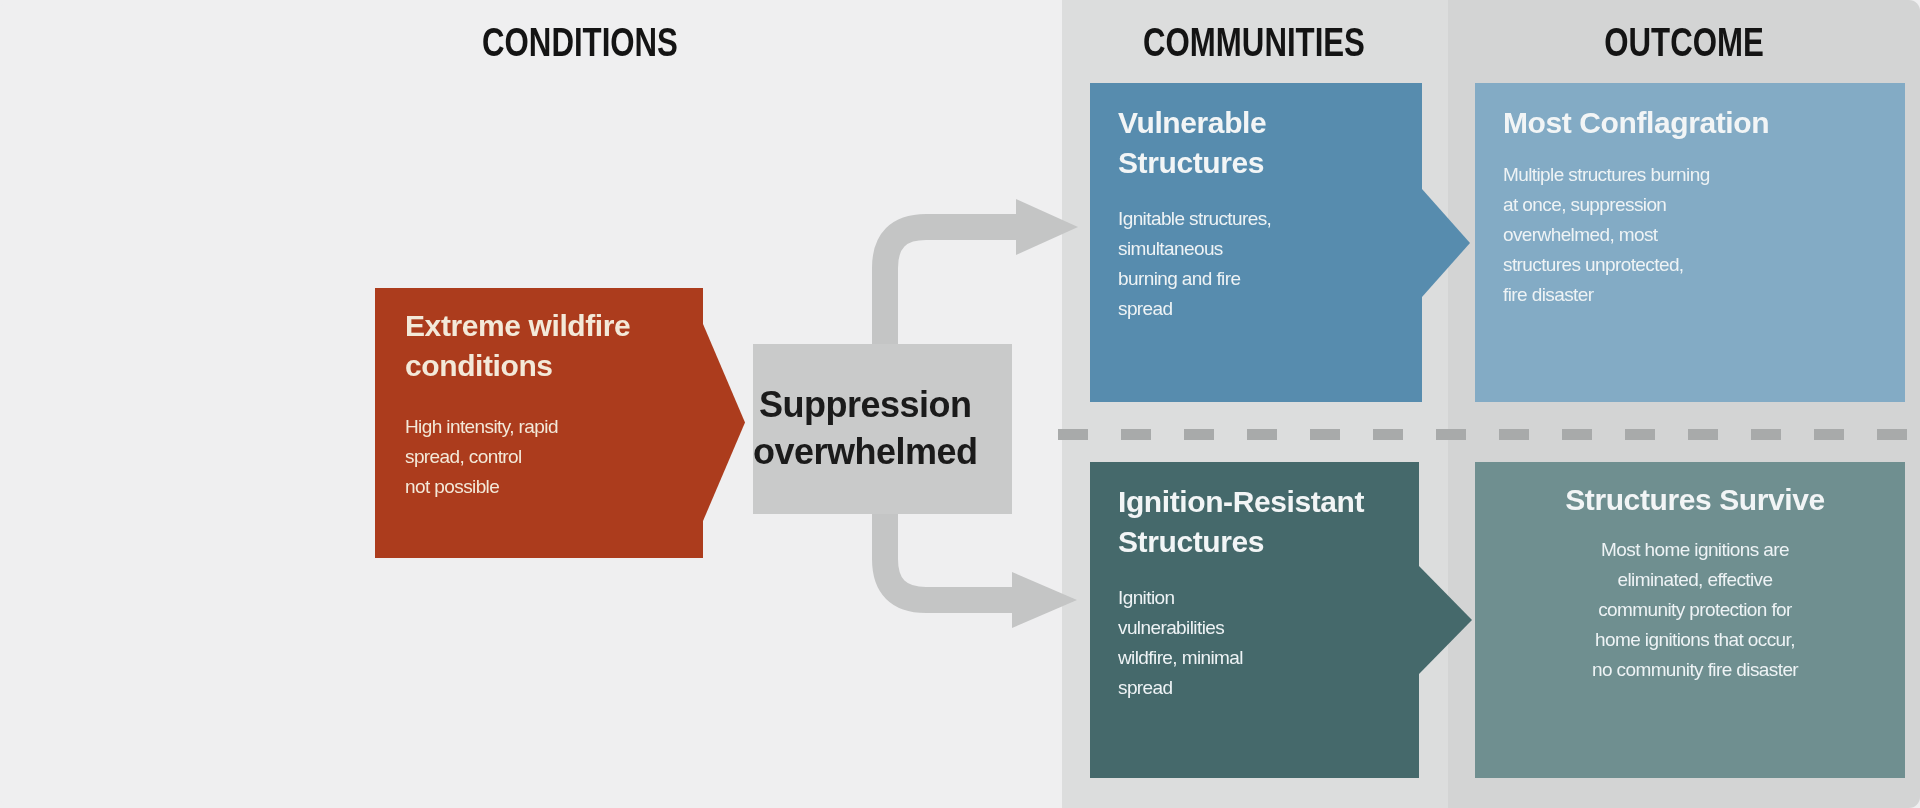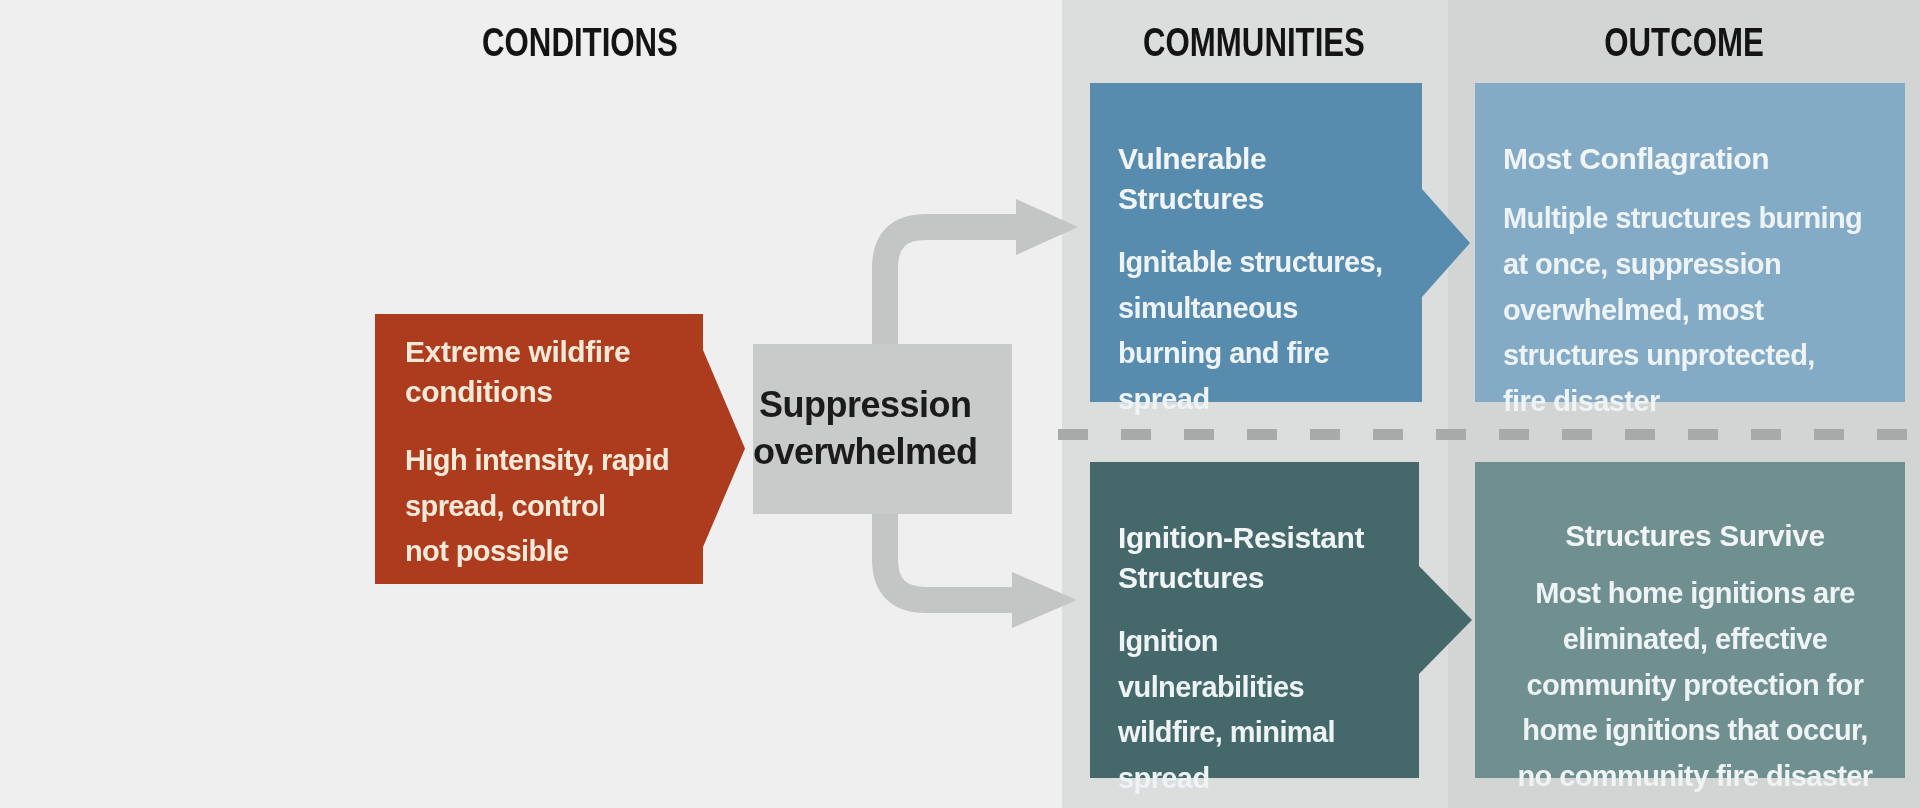--- a/index.html
+++ b/index.html
@@ -1,19 +1,20 @@
 <!DOCTYPE html>
 <html><head>
 <meta charset="utf-8">
 <style>
   html,body{margin:0;padding:0;background:#efeff0;}
   .canvas{
     position:relative;width:1920px;height:808px;overflow:hidden;
     background:#efeff0;
     font-family:"Liberation Sans","DejaVu Sans",sans-serif;
+    border-radius:11px;
   }
   .col{position:absolute;top:0;height:808px;}
   .col-communities{left:1062px;width:386px;background:#dcdddd;}
   .col-outcome{left:1448px;width:472px;background:#d3d4d4;}
 
   .col-header{
     position:absolute;top:22px;width:400px;height:40px;
     text-align:center;font-size:40px;font-weight:bold;color:#141414;
     letter-spacing:0px;transform:scaleX(0.78);
     white-space:pre;line-height:40px;
@@ -27,21 +28,21 @@
     background:repeating-linear-gradient(90deg,#a8aaaa 0 30px,transparent 30px 63px);
   }
 
   svg.connectors{position:absolute;left:0;top:0;}
 
   .box{position:absolute;box-sizing:border-box;}
   .tri{position:absolute;left:100%;clip-path:polygon(0 0,100% 50%,0 100%);}
 
   .box-severe{left:16px;top:297px;width:311px;height:270px;background:#bd6949;padding:18px 24px 0 30px;}
   .box-severe .tri{top:36px;width:45px;height:197px;background:#bd6949;}
-  .box-extreme{left:375px;top:314px;width:328px;height:270px;background:#ac3c1d;padding:18px 22px 0 30px;}
+  .box-extreme{left:375px;top:288px;width:328px;height:270px;background:#ac3c1d;padding:18px 22px 0 30px;}
   .box-extreme .tri{top:36px;width:42px;height:197px;background:#ac3c1d;}
 
   .box-suppression{
     left:753px;top:344px;width:259px;height:170px;background:#c9caca;
     display:flex;align-items:center;justify-content:flex-start;text-align:center;
   }
   .suppression-label{
     font-size:36px;font-weight:bold;color:#1b1b1b;line-height:1.3;
     letter-spacing:-0.5px;white-space:pre;
   }
@@ -51,26 +52,26 @@
   .box-urban{left:1475px;top:83px;width:430px;height:319px;background:#83abc5;padding:20px 20px 0 28px;}
   .box-ignition{left:1090px;top:462px;width:329px;height:316px;background:#45696b;padding:20px 20px 0 28px;}
   .box-ignition .tri{top:104px;width:53px;height:108px;background:#45696b;}
   .box-survive{left:1475px;top:462px;width:430px;height:316px;background:#6f8f90;padding:18px 18px 0 28px;text-align:center;}
 
   .box .title{
     font-size:30px;font-weight:bold;line-height:1.33;letter-spacing:-0.4px;
     white-space:pre;margin:0;
   }
   .box .body{
-    font-size:29px;font-weight:bold;line-height:1.58;letter-spacing:-0.6px;
+    font-size:19px;font-weight:normal;line-height:1.58;letter-spacing:-0.6px;
     white-space:pre;margin:0;
   }
   .warm .title{color:#f3e9d9;}
   .warm .body{color:#f3e9d9;margin-top:26px;}
-  .cool .title{color:#f2f5f6;margin-top:36px;}
+  .cool .title{color:#f2f5f6;}
   .cool .body{color:#eef3f5;margin-top:21px;}
   .box-urban .body{margin-top:17px;}
   .box-survive .body{margin-top:15px;}
 </style>
 </head>
 <body>
 
 <div class="canvas">
 
   <div class="col col-communities"></div>

